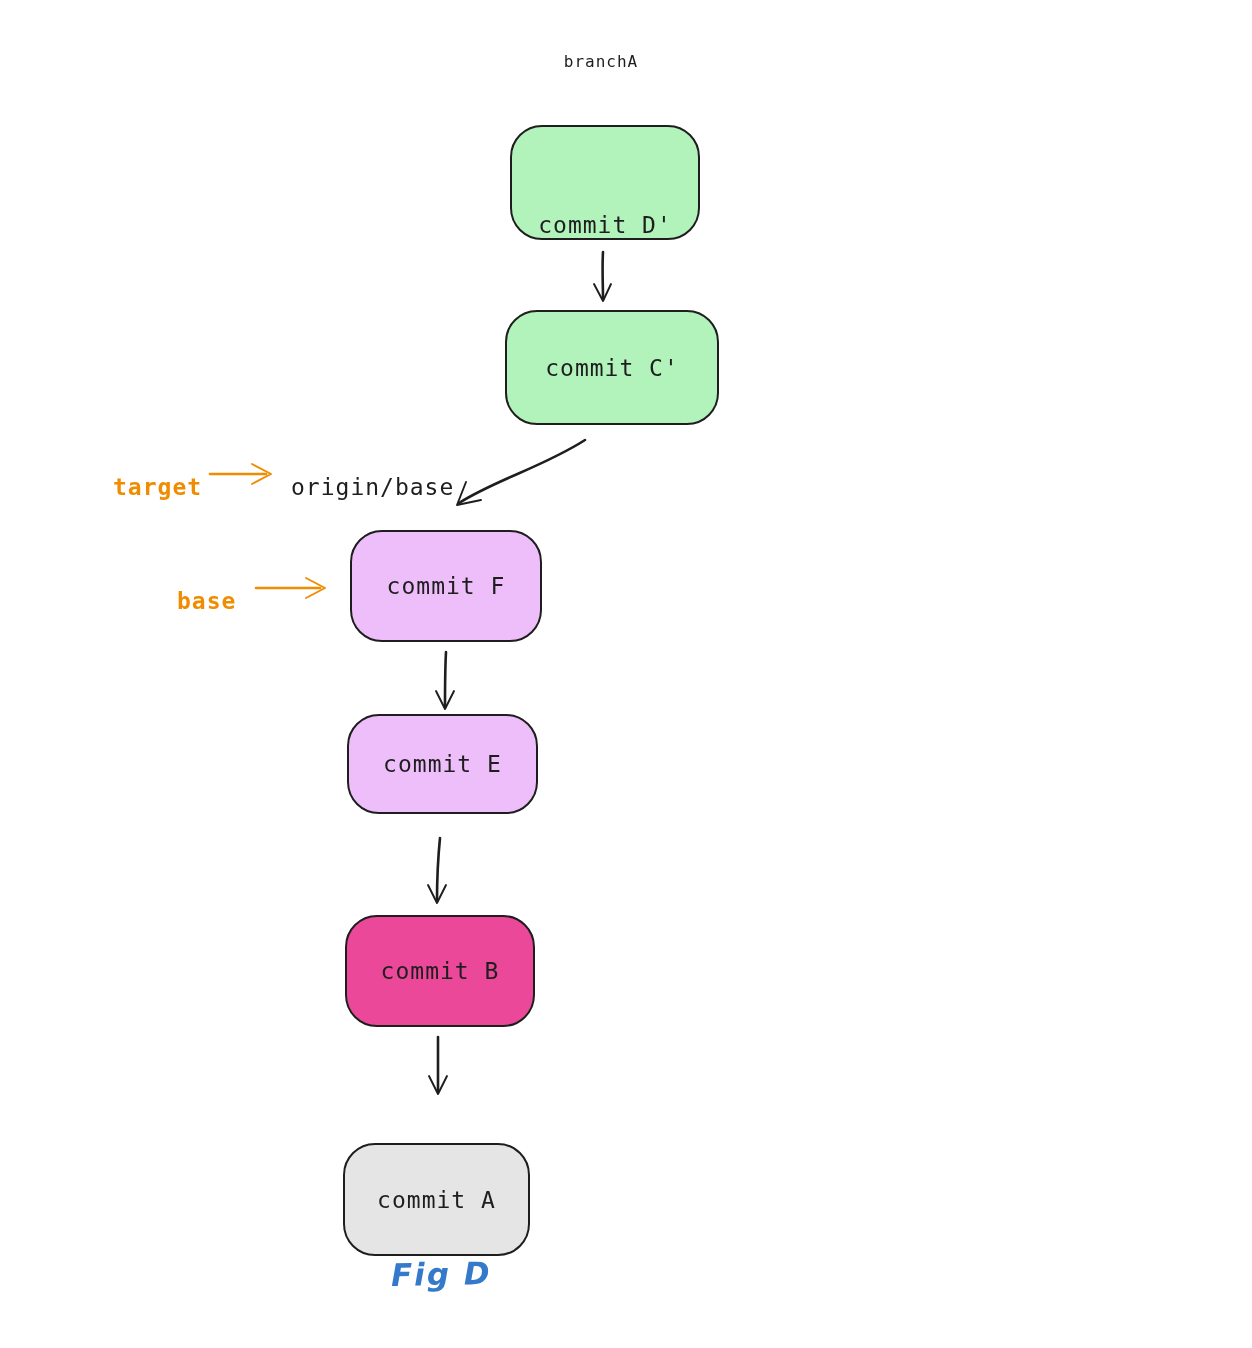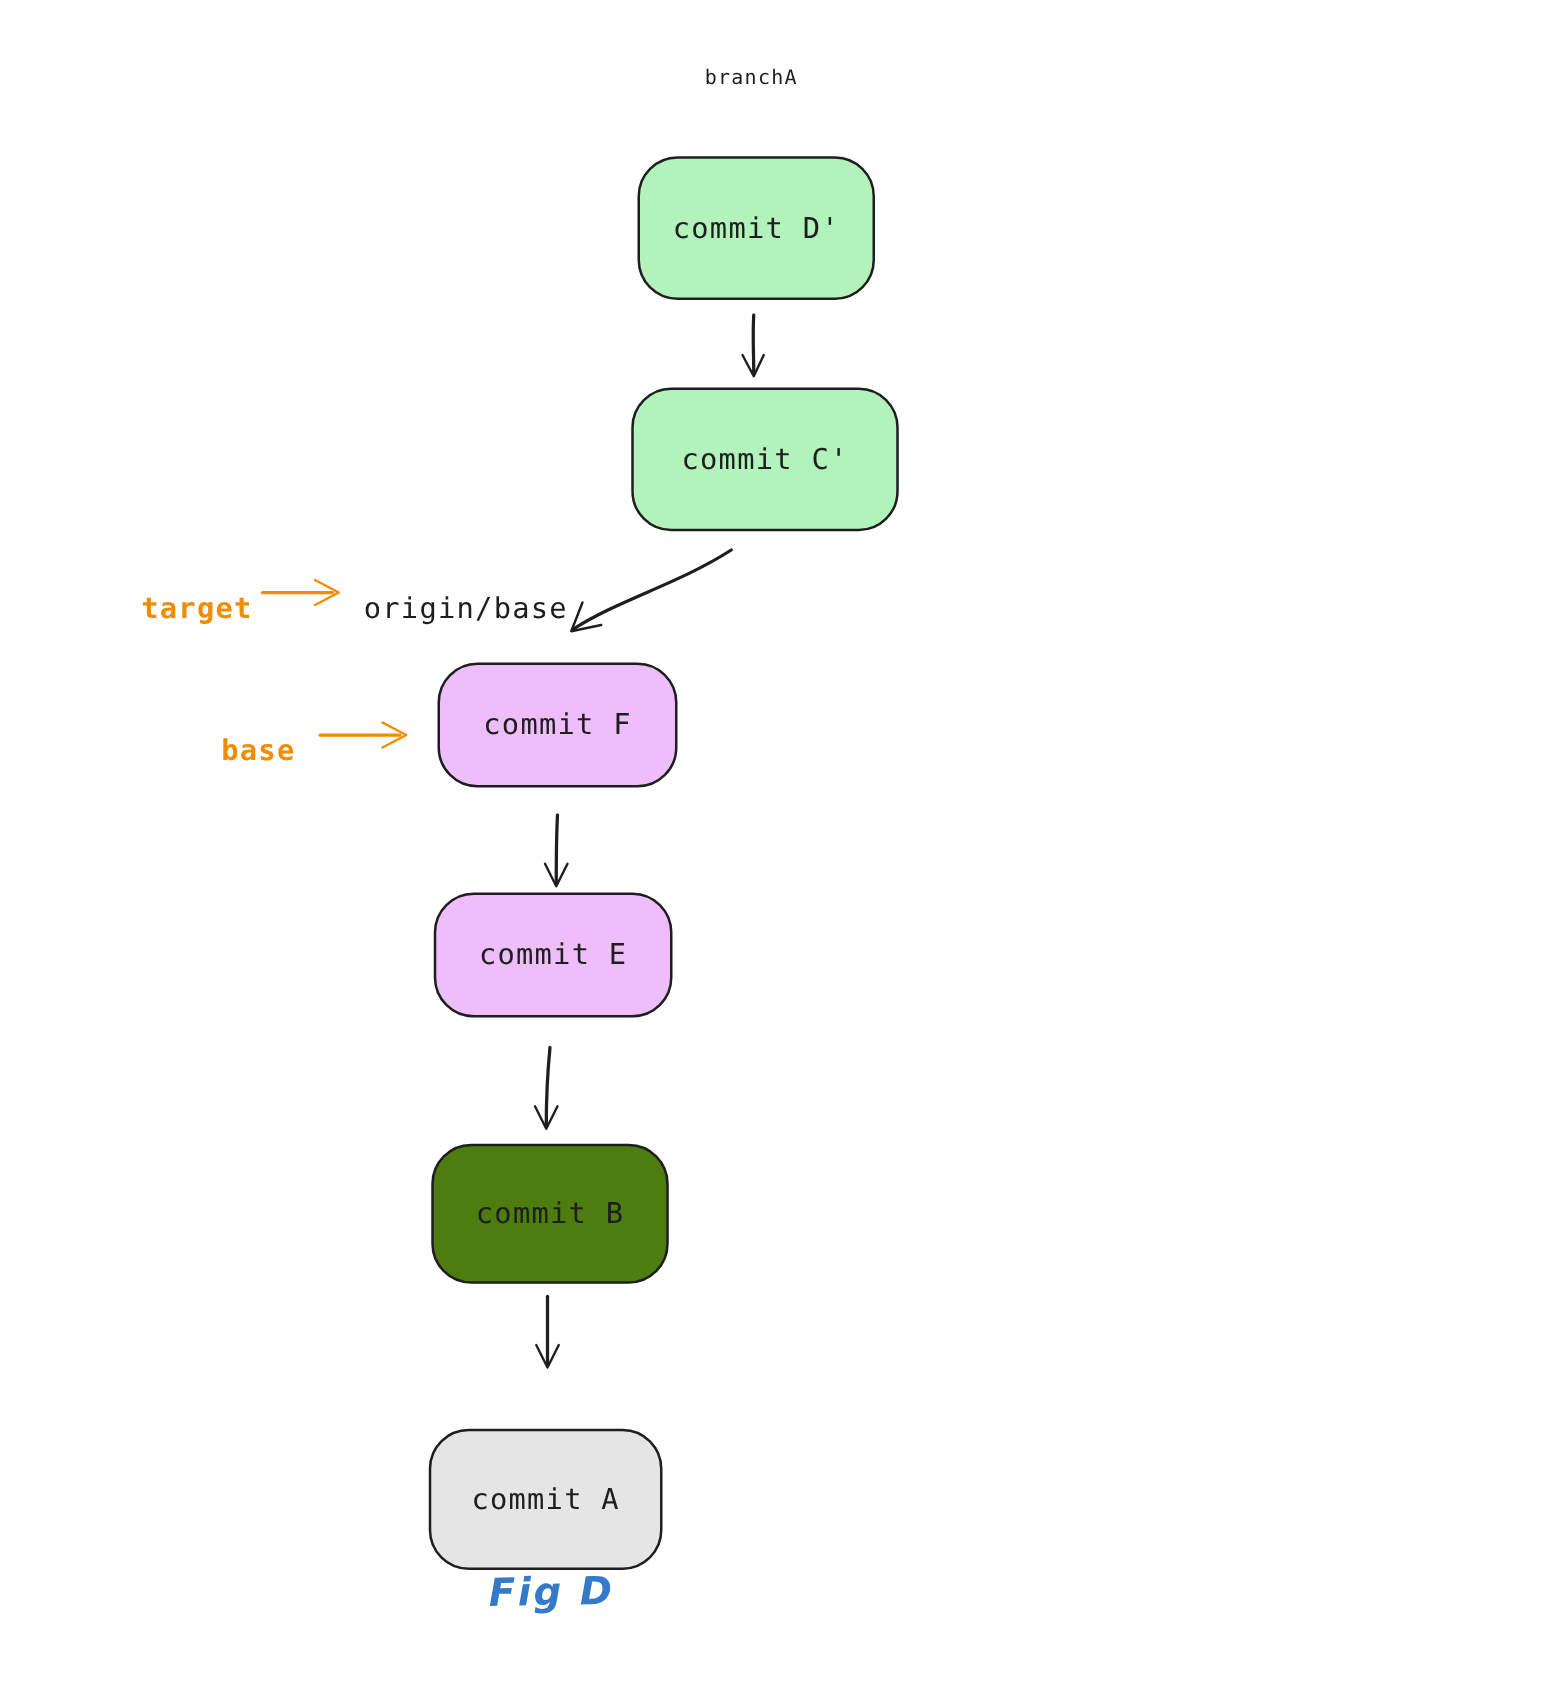--- a/index.html
+++ b/index.html
@@ -135,43 +135,43 @@
     </g>
 
     <g>
       <path class="edge-orange" d="M 256 588 L 320 588"></path>
       <path class="arrowhead-orange" d="M 306 578 L 325 588 L 306 598"></path>
     </g>
   </svg>
 
   <div class="branch-label">branchA</div>
 
-  <div class="node" style="left: 510px; top: 125px; width: 190px; height: 115px; background: rgb(178, 242, 187);">
+  <div class="node" style="left: 510px; top: 125px; width: 190px; height: 115px; background: rgb(178, 242, 187); align-items: flex-end;">
     <span>commit D'</span>
   </div>
 
   <div class="node" style="left: 505px; top: 310px; width: 214px; height: 115px; background: rgb(178, 242, 187);">
     <span>commit C'</span>
   </div>
 
   <div class="floating-label orange" style="left:113px; top:459px;">target</div>
 
   <div class="floating-label" style="left:291px; top:459px;">origin/base</div>
 
   <div class="floating-label orange" style="left:177px; top:573px;">base</div>
 
-  <div class="node" style="left: 350px; top: 530px; width: 192px; height: 100px; background: rgb(238, 190, 250);">
+  <div class="node" style="left: 350px; top: 530px; width: 192px; height: 112px; background: rgb(238, 190, 250);">
     <span>commit F</span>
   </div>
 
   <div class="node" style="left: 347px; top: 714px; width: 191px; height: 100px; background: rgb(238, 190, 250);">
     <span>commit E</span>
   </div>
 
-  <div class="node" style="left: 345px; top: 915px; width: 190px; height: 112px; background: #4d7c0f;">
+  <div class="node" style="left: 345px; top: 915px; width: 190px; height: 112px; background: #ec4899;">
     <span>commit B</span>
   </div>
 
   <div class="node" style="left: 343px; top: 1099px; width: 187px; height: 113px; background: #e5e5e5; margin-top: 44px;">
     <span>commit A</span>
   </div>
 
   <div class="caption">Fig D</div>
 
 </div>

